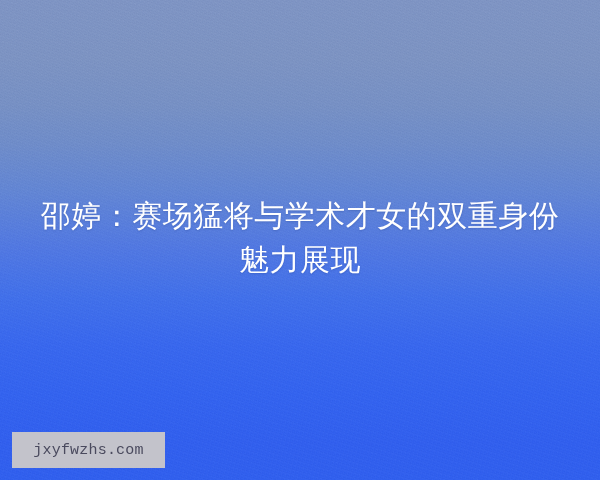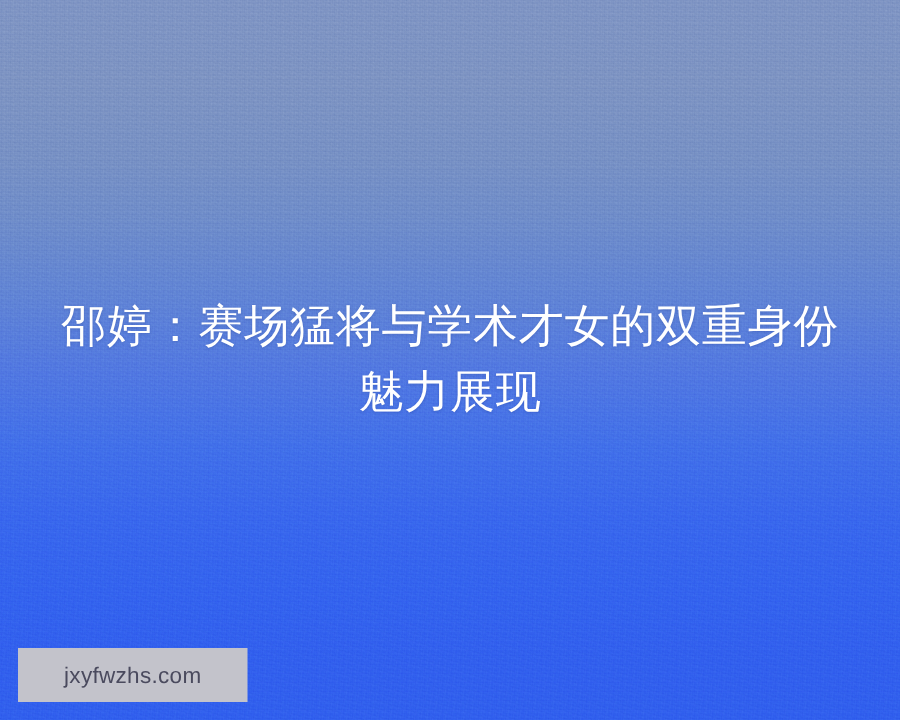--- a/index.html
+++ b/index.html
@@ -111,41 +111,41 @@
 
   #title-text {
     width: 100%;
     text-align: center;
     color: #ffffff;
     font-size: 30px;
     line-height: 1.48;
     letter-spacing: 0.5px;
     font-weight: 400;
     text-shadow: 0 1px 2px rgba(20,40,110,0.22);
-    font-family: Liberation Serif, serif;
+    font-family: Liberation Mono, monospace;
   }
 
   
   #watermark {
     position: absolute;
     left: 12px;
     top: 432px;
     width: 153px;
     height: 36px;
     background: #c3c3cb;
     display: flex;
     align-items: center;
     justify-content: center;
   }
 
   #watermark-label {
     color: #4a4a5e;
     font-size: 15px;
     letter-spacing: 0.2px;
-    font-family: Liberation Sans, sans-serif;
+    font-family: Liberation Mono, monospace;
   }
 </style>
 </head>
 <body>
 
 <div id="stage">
 
   <div id="bg-gradient"></div>
 
   <div id="bg-noise"></div>

